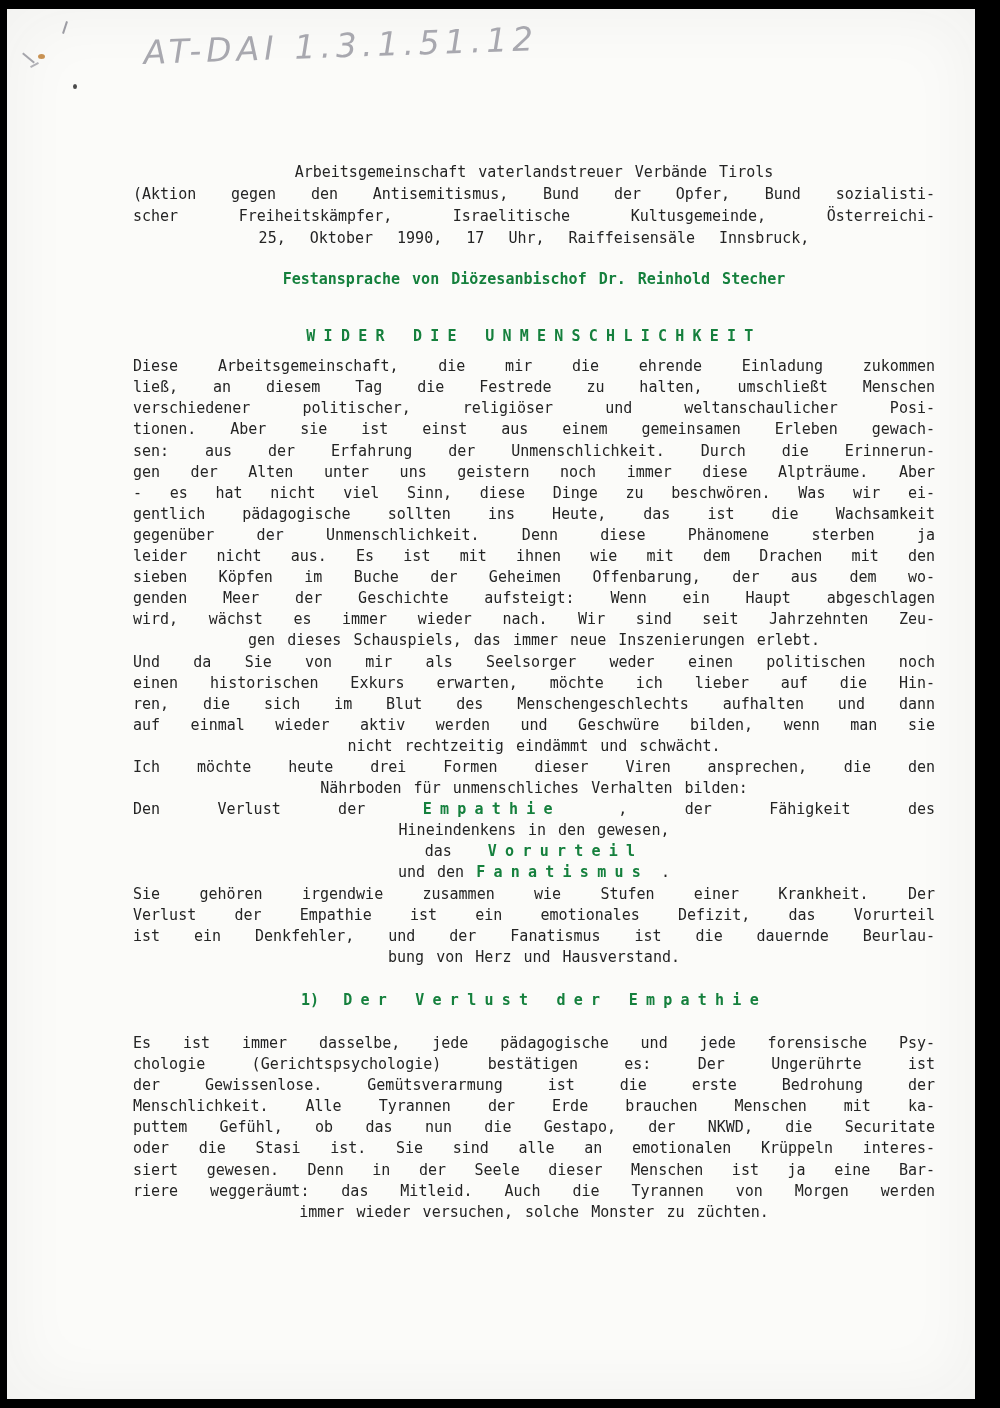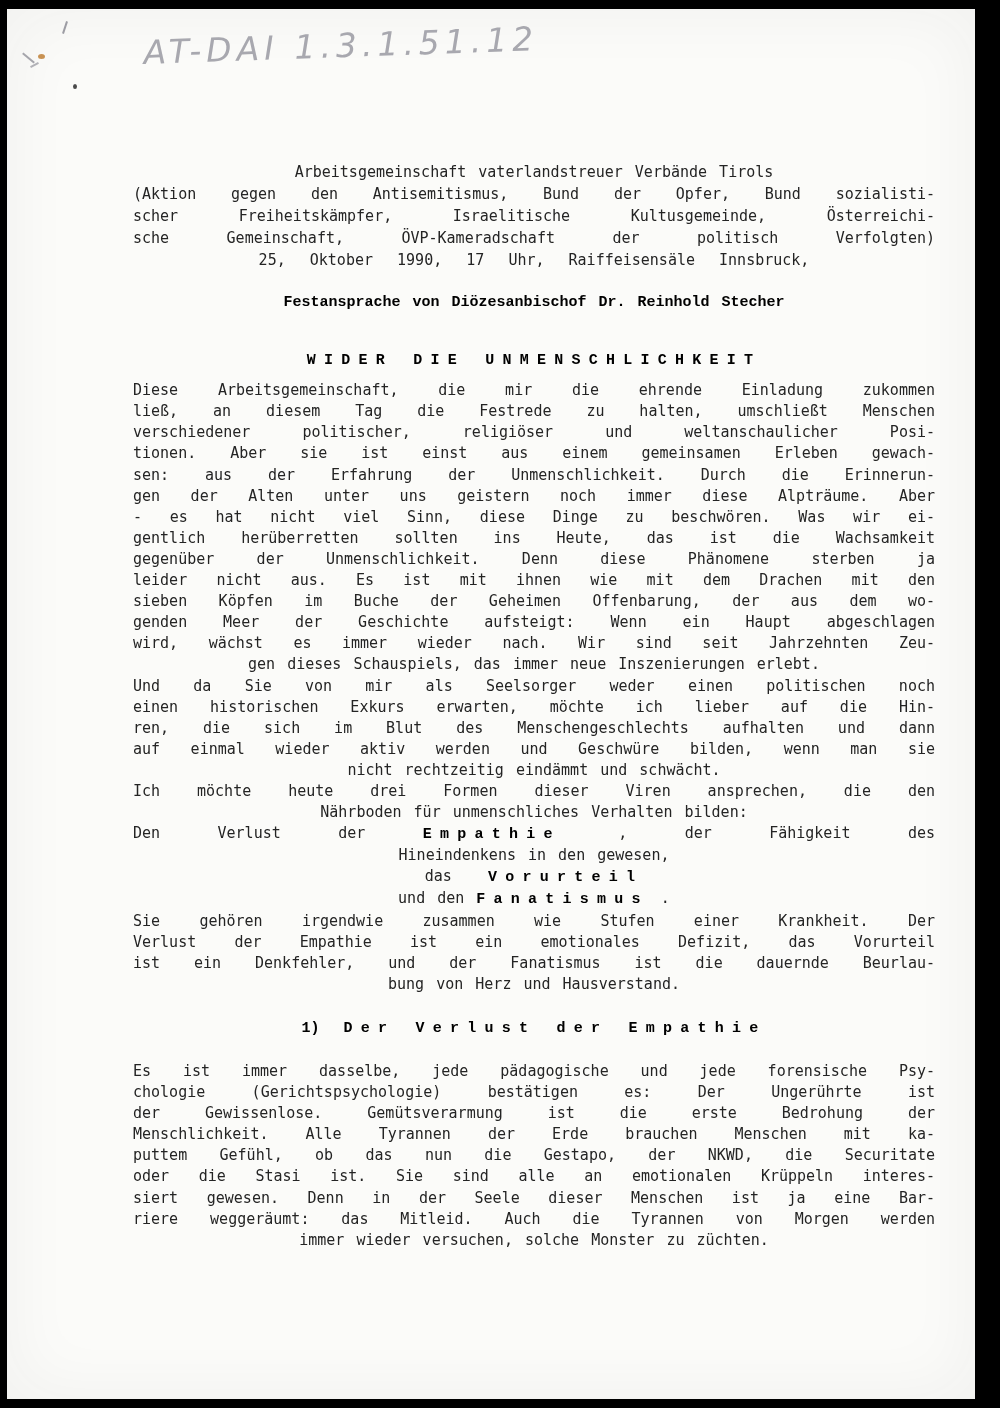--- a/index.html
+++ b/index.html
@@ -6,21 +6,21 @@
   .scan{position:relative;width:1000px;height:1408px;background:#000;overflow:hidden;
         font-family:"DejaVu Sans Mono","Liberation Mono",monospace;}
   .paper{position:absolute;left:7px;top:9px;width:968px;height:1390px;background:#fbfbf9;
          box-shadow:inset 0 0 70px rgba(40,40,40,0.05);}
   .content{position:absolute;left:126px;top:152px;width:802px;
            font-size:15px;line-height:21.1px;color:#242424;}
   .block{margin:0;}
   .line{min-height:1em;}
   .just{text-align:justify;text-align-last:justify;}
   .left{text-align:center;white-space:pre;word-spacing:3px;}
-  .bold{font-weight:bold;color:#000000;font-family:Liberation Mono, monospace;}
+  .bold{font-weight:bold;color:#15803d;}
   .spaced{letter-spacing:0.55em;}
   .annotation{position:absolute;left:136px;top:24px;
               font-family:"DejaVu Sans","Liberation Sans",sans-serif;
               font-style:italic;font-size:33px;letter-spacing:5px;
               color:#a2a2a9;transform:rotate(-2deg);transform-origin:left top;opacity:.92;}
   .mark{position:absolute;}
   .m1{left:14px;top:48px;width:15px;height:2px;transform:rotate(40deg);background:#a5a5ab;}
   .m2{left:23px;top:55px;width:9px;height:2px;transform:rotate(-28deg);background:#b2b2b7;}
   .m3{left:57px;top:12px;width:2px;height:13px;transform:rotate(18deg);background:#9d9da4;}
   .speck-orange{left:31px;top:45px;width:7px;height:5px;border-radius:50%;background:#c08036;opacity:.85;}
@@ -35,38 +35,37 @@
     <div class="mark m2"></div>
     <div class="mark m3"></div>
     <div class="mark speck-orange"></div>
     <div class="mark speck-dark"></div>
     <div class="annotation">AT-DAI 1.3.1.51.12</div>
     <div class="content">
         <div class="block" style="line-height: 22px;">
           <div class="line left"><span class="">Arbeitsgemeinschaft vaterlandstreuer Verbände Tirols</span></div>
           <div class="line just"><span class="">(Aktion gegen den Antisemitismus, Bund der Opfer, Bund sozialisti-</span></div>
           <div class="line just"><span class="">scher Freiheitskämpfer, Israelitische Kultusgemeinde, Österreichi-</span></div>
-          <div class="line just"><span class="">sche Gemeinschaft, ÖVP-Kameradschaft der politisch Verfolgten)</span></div>
           <div class="line left"><span class="">25,  Oktober  1990,  17  Uhr,  Raiffeisensäle  Innsbruck,</span></div>
         </div>
         <div class="block" style="margin-top: 20px;">
           <div class="line left"><span class="bold ">Festansprache von Diözesanbischof Dr. Reinhold Stecher</span></div>
         </div>
         <div class="block" style="margin-top: 36px;">
           <div class="line left"><span class="bold spaced">WIDER DIE UNMENSCHLICHKEIT</span></div>
         </div>
         <div class="block" style="margin-top: 9px;">
           <div class="line just"><span class="">Diese Arbeitsgemeinschaft, die mir die ehrende Einladung zukommen</span></div>
           <div class="line just"><span class="">ließ, an diesem Tag die Festrede zu halten, umschließt Menschen</span></div>
           <div class="line just"><span class="">verschiedener politischer, religiöser und weltanschaulicher Posi-</span></div>
           <div class="line just"><span class="">tionen. Aber sie ist einst aus einem gemeinsamen Erleben gewach-</span></div>
           <div class="line just"><span class="">sen: aus der Erfahrung der Unmenschlichkeit. Durch die Erinnerun-</span></div>
           <div class="line just"><span class="">gen der Alten unter uns geistern noch immer diese Alpträume. Aber</span></div>
           <div class="line just"><span class="">- es hat nicht viel Sinn, diese Dinge zu beschwören. Was wir ei-</span></div>
-          <div class="line just"><span class="">gentlich herüberretten sollten ins Heute, das ist die Wachsamkeit</span></div>
+          <div class="line just"><span class="">gentlich pädagogische sollten ins Heute, das ist die Wachsamkeit</span></div>
           <div class="line just"><span class="">gegenüber der Unmenschlichkeit. Denn diese Phänomene sterben ja</span></div>
           <div class="line just"><span class="">leider nicht aus. Es ist mit ihnen wie mit dem Drachen mit den</span></div>
           <div class="line just"><span class="">sieben Köpfen im Buche der Geheimen Offenbarung, der aus dem wo-</span></div>
           <div class="line just"><span class="">genden Meer der Geschichte aufsteigt: Wenn ein Haupt abgeschlagen</span></div>
           <div class="line just"><span class="">wird, wächst es immer wieder nach. Wir sind seit Jahrzehnten Zeu-</span></div>
           <div class="line left"><span class="">gen dieses Schauspiels, das immer neue Inszenierungen erlebt.</span></div>
           <div class="line just"><span class="">Und da Sie von mir als Seelsorger weder einen politischen noch</span></div>
           <div class="line just"><span class="">einen historischen Exkurs erwarten, möchte ich lieber auf die Hin-</span></div>
           <div class="line just"><span class="">ren, die sich im Blut des Menschengeschlechts aufhalten und dann</span></div>
           <div class="line just"><span class="">auf einmal wieder aktiv werden und Geschwüre bilden, wenn man sie</span></div>

